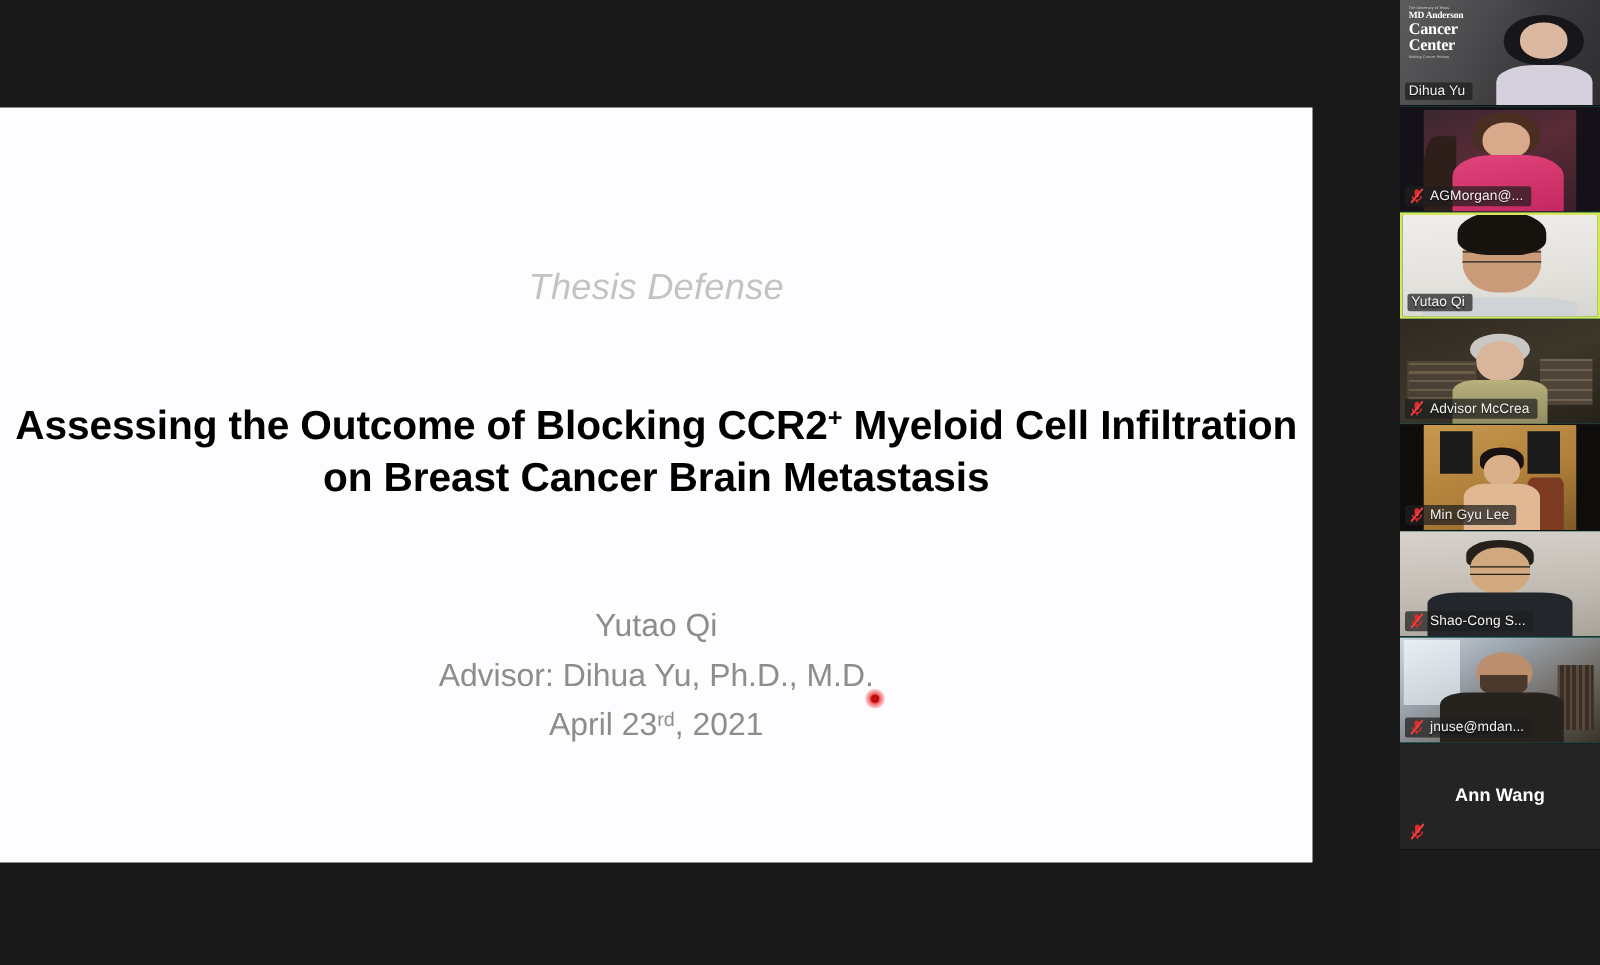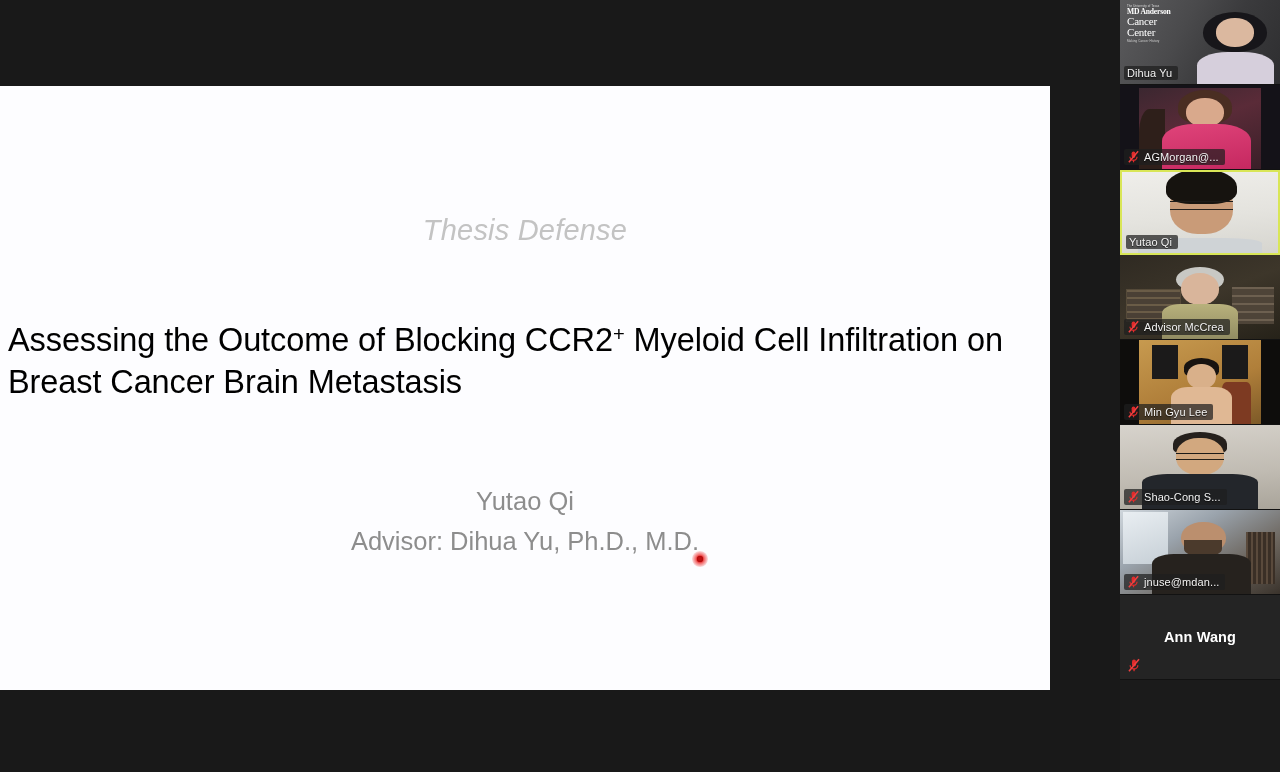--- a/index.html
+++ b/index.html
@@ -58,22 +58,23 @@
     font-weight: 400;
     color: #c3c3c3;
     letter-spacing: 0.2px;
   }
 
   #slide-title {
     position: absolute;
     top: 186px;
     left: 8px;
     right: 8px;
+    text-align: center;
     font-family: "Liberation Sans", sans-serif;
-    font-weight: normal;
+    font-weight: bold;
     font-size: 32.5px;
     line-height: 1.28;
     color: #000000;
     letter-spacing: -0.1px;
   }
   #slide-title sup {
     font-size: 0.62em;
     vertical-align: 0.52em;
     line-height: 0;
   }
@@ -211,22 +212,22 @@
   }
   .logo-block .l2 {
     font-family: "Liberation Serif", serif;
     font-size: 7.6px;
     font-weight: 700;
     display: block;
     letter-spacing: -0.2px;
   }
   .logo-block .l3 {
     font-family: "Liberation Serif", serif;
-    font-size: 11px;
-    font-weight: 400;
+    font-size: 13px;
+    font-weight: 700;
     display: block;
     letter-spacing: -0.2px;
   }
   .logo-block .l4 {
     font-size: 3px;
     color: #cfcfcf;
     display: block;
     margin-top: 2px;
     letter-spacing: 0.1px;
   }
@@ -487,20 +488,21 @@
         <div id="eyebrow">Thesis Defense</div>
 
         <div id="slide-title">
           <span>Assessing the Outcome of Blocking CCR2</span><sup>+</sup><span> Myeloid Cell Infiltration</span>
           <span>on Breast Cancer Brain Metastasis</span>
         </div>
 
         <div id="slide-byline">
           <span class="line">Yutao Qi</span>
           <span class="line">Advisor: Dihua Yu, Ph.D., M.D.</span>
+          <span class="line"><span>April 23</span><sup>rd</sup><span>, 2021</span></span>
         </div>
 
         <div id="slide-number">1</div>
 
       </div>
     </div>
 
     <div id="laser-pointer"></div>
 
   </div>

